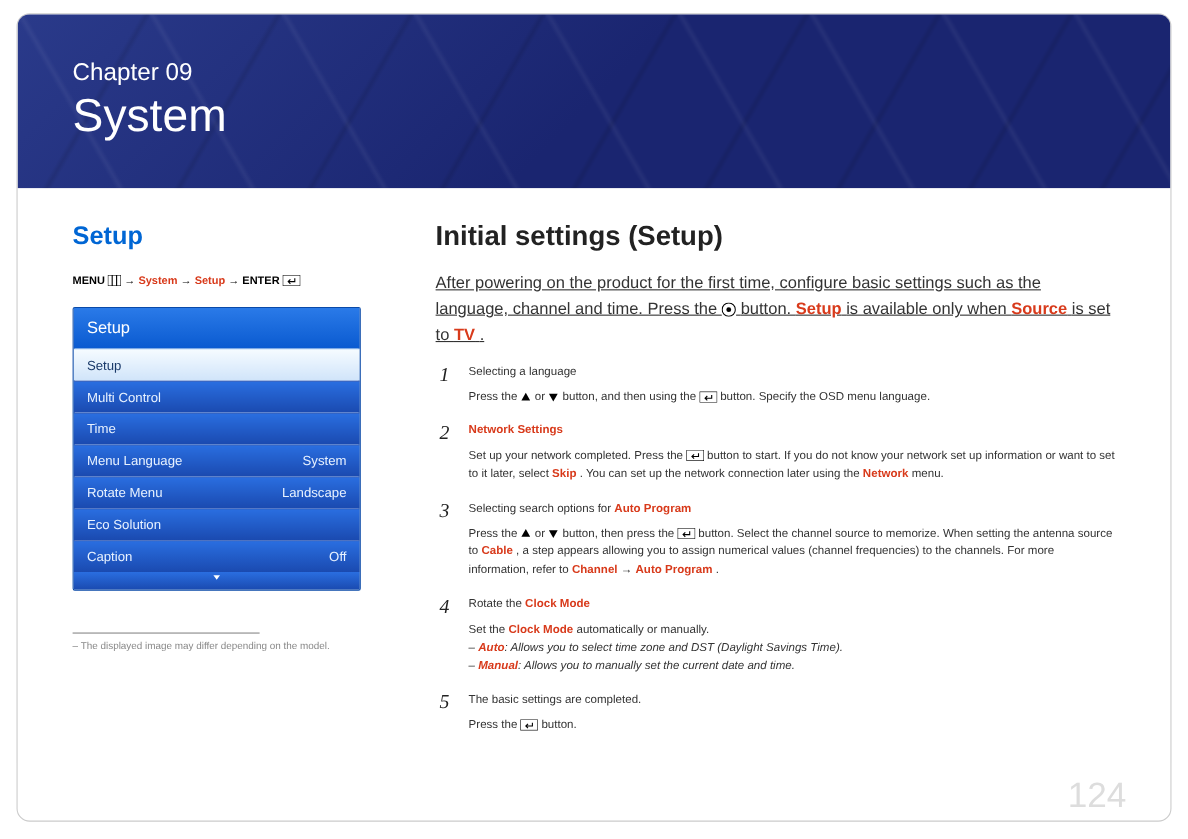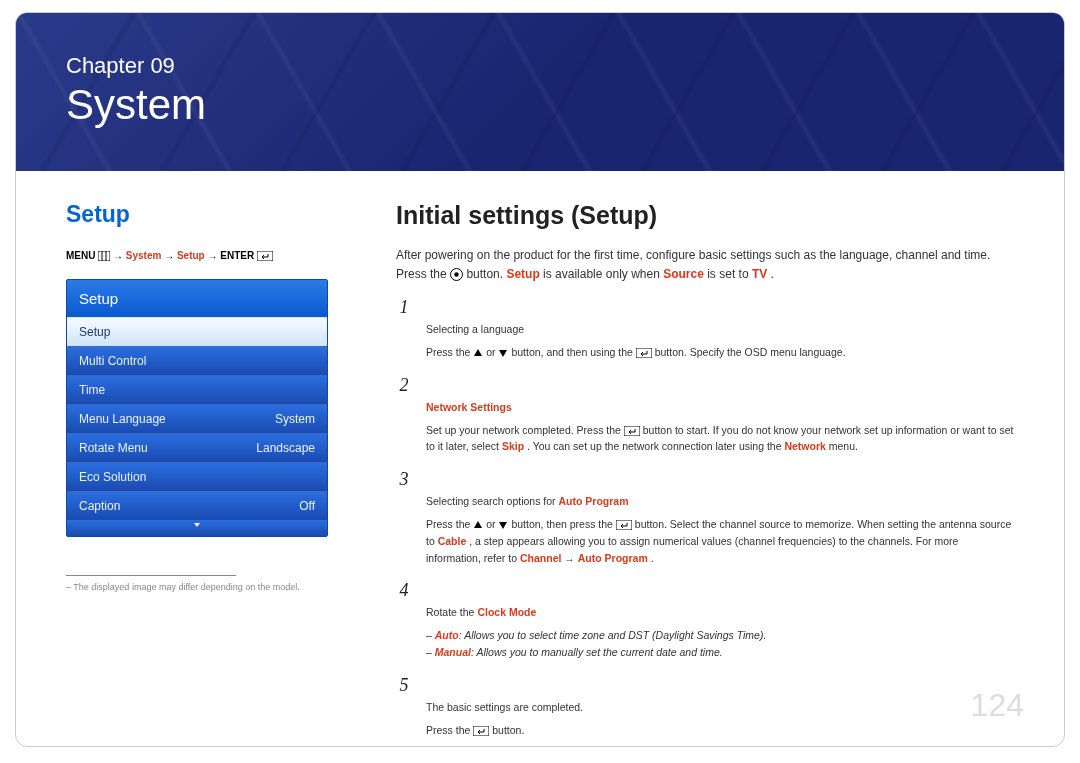--- a/index.html
+++ b/index.html
@@ -87,40 +87,40 @@
 }
 .footnote-rule {
   border-top: 1px solid #888;
   width: 170px;
   margin-top: 38px;
   margin-bottom: 6px;
 }
 .footnote { font-size: 9px; color: #888; }
 .footnote::before { content: "– "; }
 .initial-h { font-size: 25px; font-weight: 700; color: #222; margin-bottom: 16px; }
-.lead { font-size: 12px; color: #333; line-height: 1.55; margin-bottom: 14px; }
+.lead { font-size: 15px; color: #333; line-height: 1.55; margin-bottom: 14px; text-decoration: underline; }
 .red { color: #d83a1b; font-weight: 700; }
 .step-row { display: flex; gap: 14px; margin-bottom: 14px; }
 .step-num {
   font-family: Georgia, serif;
   font-style: italic;
   font-size: 18px;
   color: #222;
   width: 16px;
   flex-shrink: 0;
   text-align: center;
 }
-.step-body { flex: 1; font-size: 10.5px; color: #333; line-height: 1.6; margin-top: 24px; }
+.step-body { flex: 1; font-size: 10.5px; color: #333; line-height: 1.6; }
 .step-title { margin-bottom: 6px; }
 .sub-bullet { margin-left: 0; font-style: italic; }
 .sub-bullet::before { content: "– "; }
 .page-num {
   position: absolute;
   right: 40px;
-  bottom: 22px;
+  bottom: 4px;
   font-size: 32px;
   color: #ddd;
   font-weight: 300;
 }
 svg.tri { width: 10px; height: 10px; vertical-align: middle; }
 svg.enter-ic { width: 16px; height: 10px; vertical-align: middle; }
 svg.menu-ic { width: 12px; height: 10px; vertical-align: middle; }
 svg.circ-m { width: 13px; height: 13px; vertical-align: middle; }
 </style>
 </head>
@@ -287,20 +287,25 @@
           </div>
         </div>
       </div>
 
       <div class="step-row">
         <div class="step-num">4</div>
         <div class="step-body">
           <div class="step-title">
             <span>Rotate the </span><span class="red">Clock Mode</span>
           </div>
+          <div>
+            <span>Set the </span>
+            <span class="red">Clock Mode</span>
+            <span> automatically or manually.</span>
+          </div>
           <div class="sub-bullet">
             <span class="red">Auto</span><span>: Allows you to select time zone and DST (Daylight Savings Time).</span>
           </div>
           <div class="sub-bullet">
             <span class="red">Manual</span><span>: Allows you to manually set the current date and time.</span>
           </div>
         </div>
       </div>
 
       <div class="step-row">

